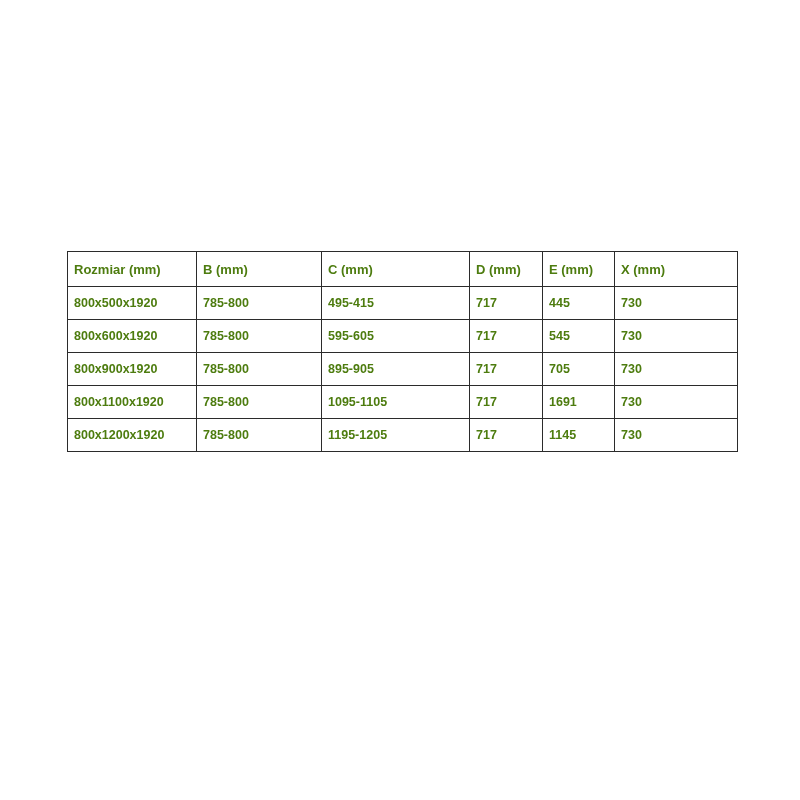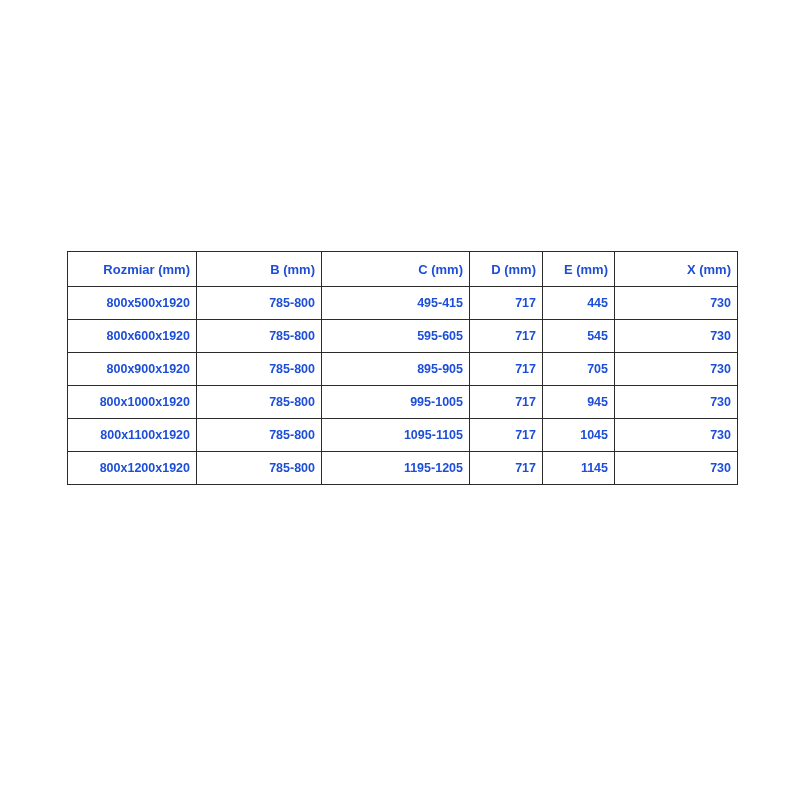--- a/index.html
+++ b/index.html
@@ -28,25 +28,25 @@
   table.spec {
     border-collapse: collapse;
     width: 670px;
     table-layout: fixed;
   }
   table.spec td,
   table.spec th {
     border: 1px solid #2b2b2b;
     height: 32px;
     padding: 0 6px;
-    text-align: right;
+    text-align: left;
     vertical-align: middle;
     font-size: 12.5px;
     font-weight: bold;
-    color: #1d4ed8;
+    color: #4d7c0f;
     white-space: nowrap;
     overflow: hidden;
   }
   table.spec thead th {
     font-size: 13px;
     height: 34px;
   }
   
   col.c0 { width: 129px; }
   col.c1 { width: 125px; }
@@ -98,33 +98,25 @@
         </tr>
         <tr>
           <td>800x900x1920</td>
           <td>785-800</td>
           <td>895-905</td>
           <td>717</td>
           <td>705</td>
           <td>730</td>
         </tr>
         <tr>
-          <td>800x1000x1920</td>
-          <td>785-800</td>
-          <td>995-1005</td>
-          <td>717</td>
-          <td>945</td>
-          <td>730</td>
-        </tr>
-        <tr>
           <td>800x1100x1920</td>
           <td>785-800</td>
           <td>1095-1105</td>
           <td>717</td>
-          <td>1045</td>
+          <td>1691</td>
           <td>730</td>
         </tr>
         <tr>
           <td>800x1200x1920</td>
           <td>785-800</td>
           <td>1195-1205</td>
           <td>717</td>
           <td>1145</td>
           <td>730</td>
         </tr>

